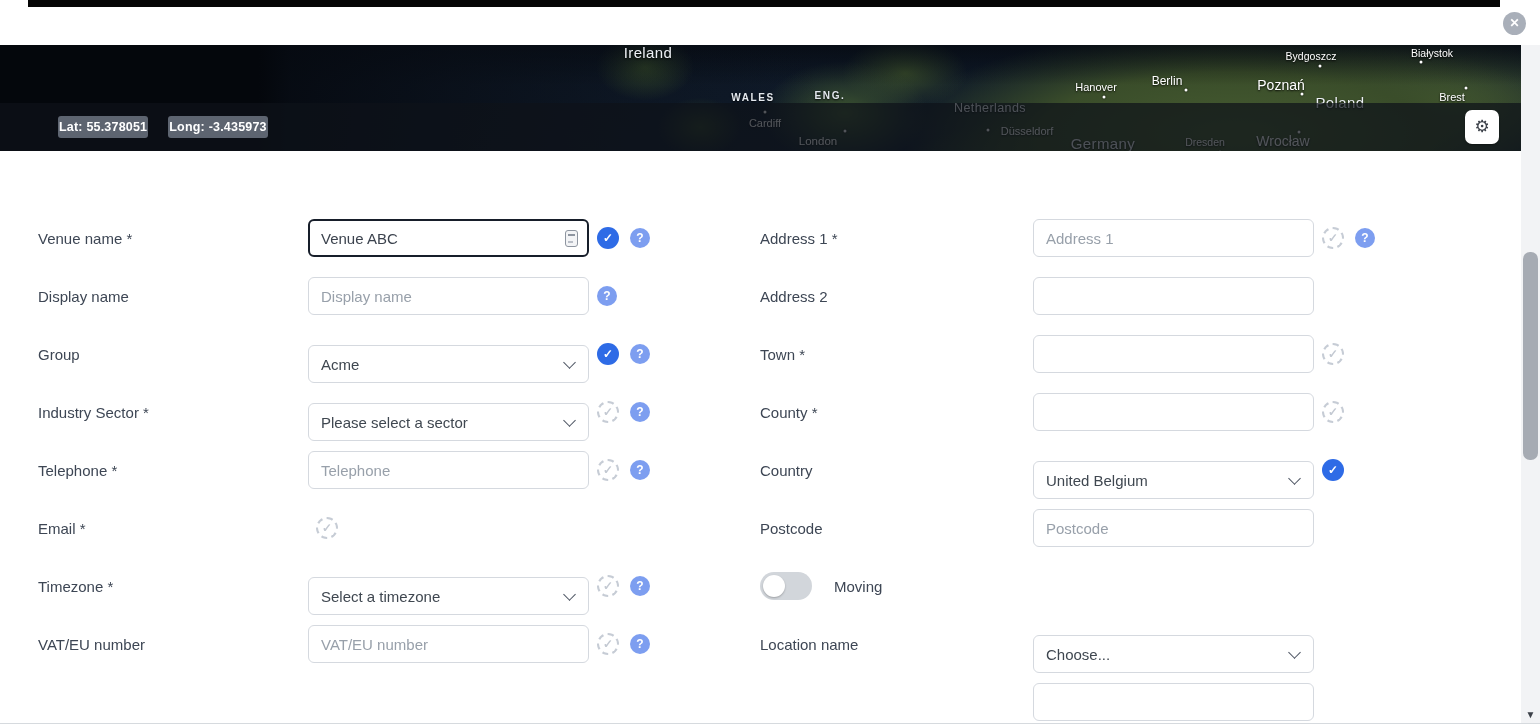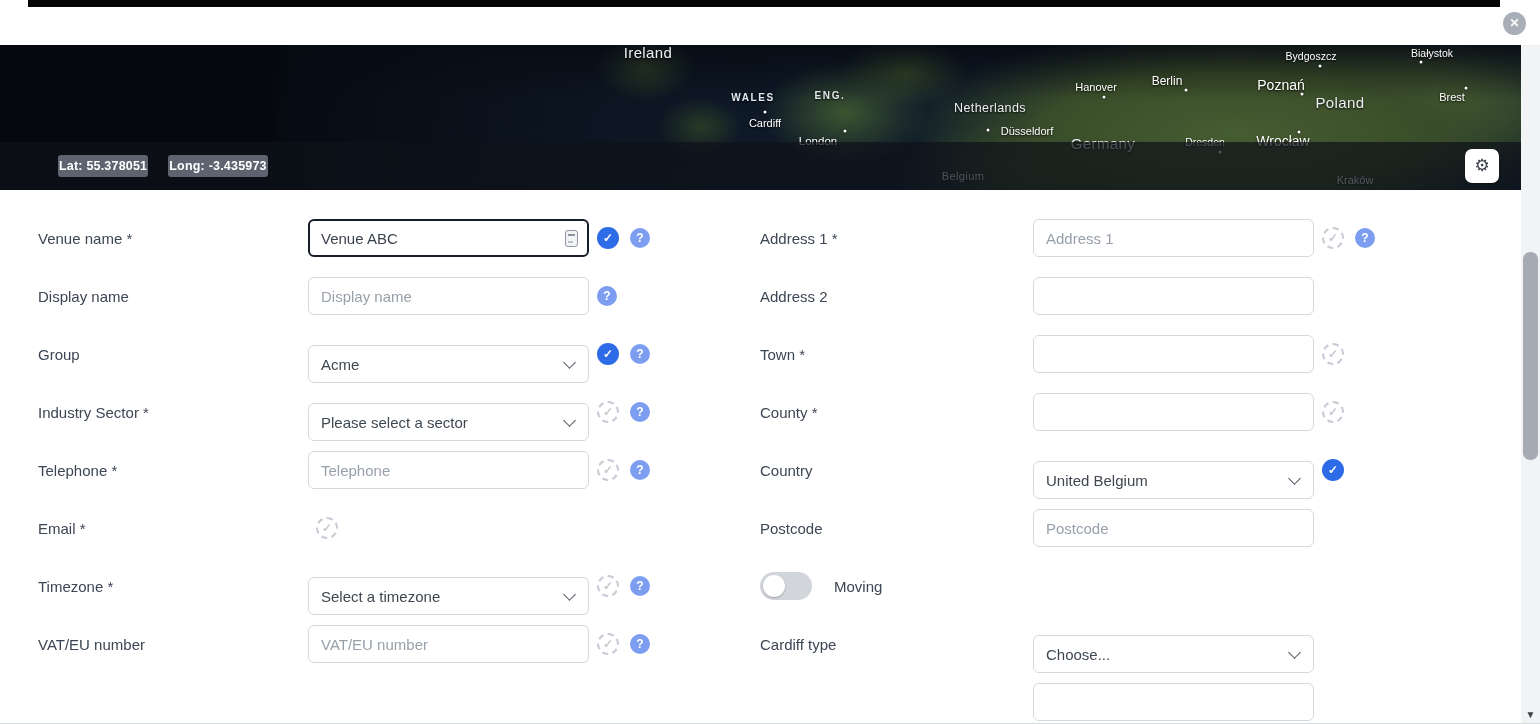--- a/index.html
+++ b/index.html
@@ -8,21 +8,21 @@
     border-bottom:1px solid #d6dade;box-sizing:border-box;}
 
   
   .topbar{position:absolute;top:0;left:0;right:0;height:45px;background:#fff;z-index:6;}
   .top-strip{position:absolute;top:0;left:28px;right:40px;height:7px;background:#050505;}
   .close-btn{position:absolute;top:12px;right:14px;width:23px;height:23px;border-radius:50%;
     background:#a9afb9;color:#fff;border:none;font-size:12px;line-height:23px;text-align:center;
     padding:0;cursor:pointer;font-weight:700;}
 
   
-  .map{position:absolute;top:45px;left:0;width:1521px;height:145px;overflow:hidden;
+  .map{position:absolute;top:45px;left:0;width:1521px;height:106px;overflow:hidden;
     background-color:#0c1522;
     background-image:
       radial-gradient(ellipse 70px 48px at 645px 22px, #3a512e 0%, rgba(58,81,46,0) 70%),
       radial-gradient(ellipse 60px 42px at 700px 82px, #31452a 0%, rgba(49,69,42,0) 70%),
       radial-gradient(ellipse 115px 72px at 845px 68px, #3d5430 0%, rgba(61,84,48,0) 72%),
       radial-gradient(ellipse 90px 50px at 905px 28px, #36492b 0%, rgba(54,73,43,0) 70%),
       radial-gradient(ellipse 430px 135px at 1235px 88px, #465c31 0%, #3a4d2a 45%, rgba(40,52,30,0) 78%),
       radial-gradient(ellipse 260px 95px at 1435px 58px, #4a6033 0%, rgba(74,96,51,0) 75%),
       radial-gradient(ellipse 210px 75px at 1055px 128px, #3c4f2c 0%, rgba(60,79,44,0) 75%),
       linear-gradient(180deg,#0e1826 0%,#101c2c 100%);}
@@ -287,21 +287,21 @@
           </div>
           <div class="icons"></div>
         </div>
         <div class="frow">
           <div class="toggle">
             <div class="knob"></div>
           </div>
           <div class="toggle-label">Moving</div>
         </div>
         <div class="frow">
-          <div class="flabel">Cardiff type</div>
+          <div class="flabel">Location name</div>
           <div class="tselect">
             <span class="sel-text">Choose...</span>
             <span class="chevron"></span>
           </div>
           <div class="icons"></div>
         </div>
         <div class="frow partial">
           <div class="input-wrap">
             <input class="tinput" type="text" style="">
           </div>

